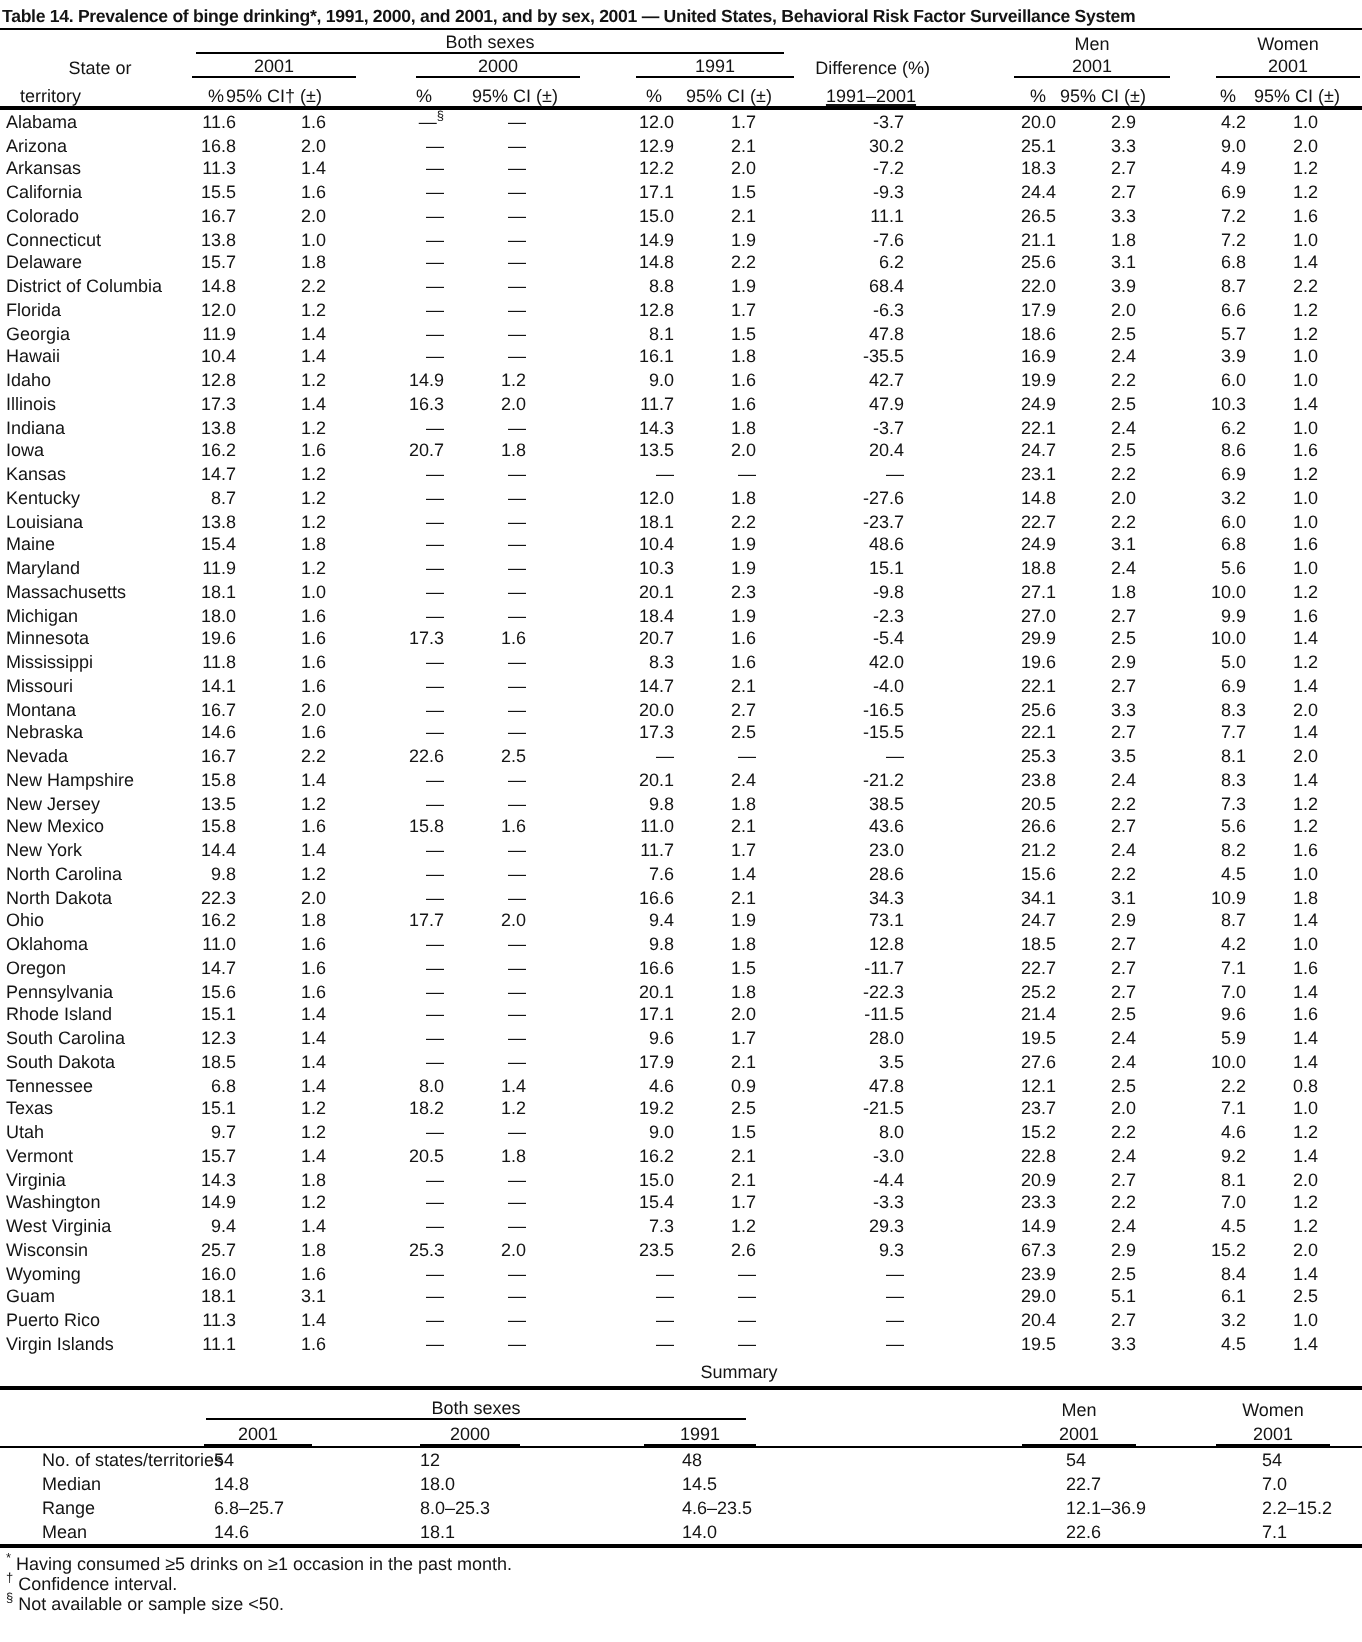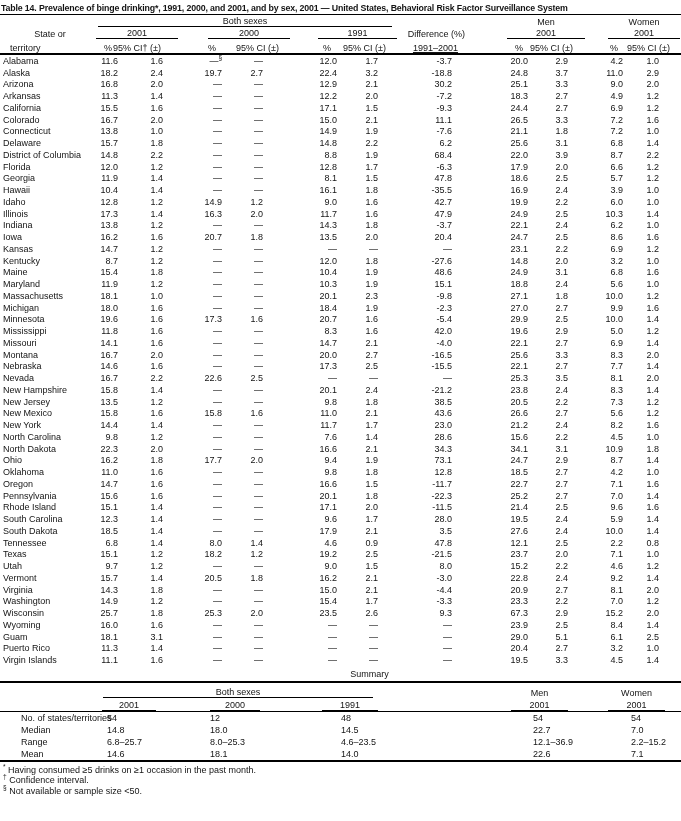--- a/index.html
+++ b/index.html
@@ -160,34 +160,20 @@
         <td class="num">—</td>
         <td class="num">12.0</td>
         <td class="num">1.7</td>
         <td class="c7 num">-3.7</td>
         <td class="num">20.0</td>
         <td class="num">2.9</td>
         <td class="num">4.2</td>
         <td class="c11 num">1.0</td>
       </tr>
       <tr>
-        <td class="c0">Alaska</td>
-        <td class="num">18.2</td>
-        <td class="num">2.4</td>
-        <td class="num">19.7</td>
-        <td class="num">2.7</td>
-        <td class="num">22.4</td>
-        <td class="num">3.2</td>
-        <td class="c7 num">-18.8</td>
-        <td class="num">24.8</td>
-        <td class="num">3.7</td>
-        <td class="num">11.0</td>
-        <td class="c11 num">2.9</td>
-      </tr>
-      <tr>
         <td class="c0">Arizona</td>
         <td class="num">16.8</td>
         <td class="num">2.0</td>
         <td class="num">—</td>
         <td class="num">—</td>
         <td class="num">12.9</td>
         <td class="num">2.1</td>
         <td class="c7 num">30.2</td>
         <td class="num">25.1</td>
         <td class="num">3.3</td>
@@ -398,20 +384,34 @@
         <td class="num">—</td>
         <td class="num">12.0</td>
         <td class="num">1.8</td>
         <td class="c7 num">-27.6</td>
         <td class="num">14.8</td>
         <td class="num">2.0</td>
         <td class="num">3.2</td>
         <td class="c11 num">1.0</td>
       </tr>
       <tr>
+        <td class="c0">Louisiana</td>
+        <td class="num">13.8</td>
+        <td class="num">1.2</td>
+        <td class="num">—</td>
+        <td class="num">—</td>
+        <td class="num">18.1</td>
+        <td class="num">2.2</td>
+        <td class="c7 num">-23.7</td>
+        <td class="num">22.7</td>
+        <td class="num">2.2</td>
+        <td class="num">6.0</td>
+        <td class="c11 num">1.0</td>
+      </tr>
+      <tr>
         <td class="c0">Maine</td>
         <td class="num">15.4</td>
         <td class="num">1.8</td>
         <td class="num">—</td>
         <td class="num">—</td>
         <td class="num">10.4</td>
         <td class="num">1.9</td>
         <td class="c7 num">48.6</td>
         <td class="num">24.9</td>
         <td class="num">3.1</td>
@@ -801,20 +801,34 @@
         <td class="num">14.9</td>
         <td class="num">1.2</td>
         <td class="num">—</td>
         <td class="num">—</td>
         <td class="num">15.4</td>
         <td class="num">1.7</td>
         <td class="c7 num">-3.3</td>
         <td class="num">23.3</td>
         <td class="num">2.2</td>
         <td class="num">7.0</td>
+        <td class="c11 num">1.2</td>
+      </tr>
+      <tr>
+        <td class="c0">West Virginia</td>
+        <td class="num">9.4</td>
+        <td class="num">1.4</td>
+        <td class="num">—</td>
+        <td class="num">—</td>
+        <td class="num">7.3</td>
+        <td class="num">1.2</td>
+        <td class="c7 num">29.3</td>
+        <td class="num">14.9</td>
+        <td class="num">2.4</td>
+        <td class="num">4.5</td>
         <td class="c11 num">1.2</td>
       </tr>
       <tr>
         <td class="c0">Wisconsin</td>
         <td class="num">25.7</td>
         <td class="num">1.8</td>
         <td class="num">25.3</td>
         <td class="num">2.0</td>
         <td class="num">23.5</td>
         <td class="num">2.6</td>

